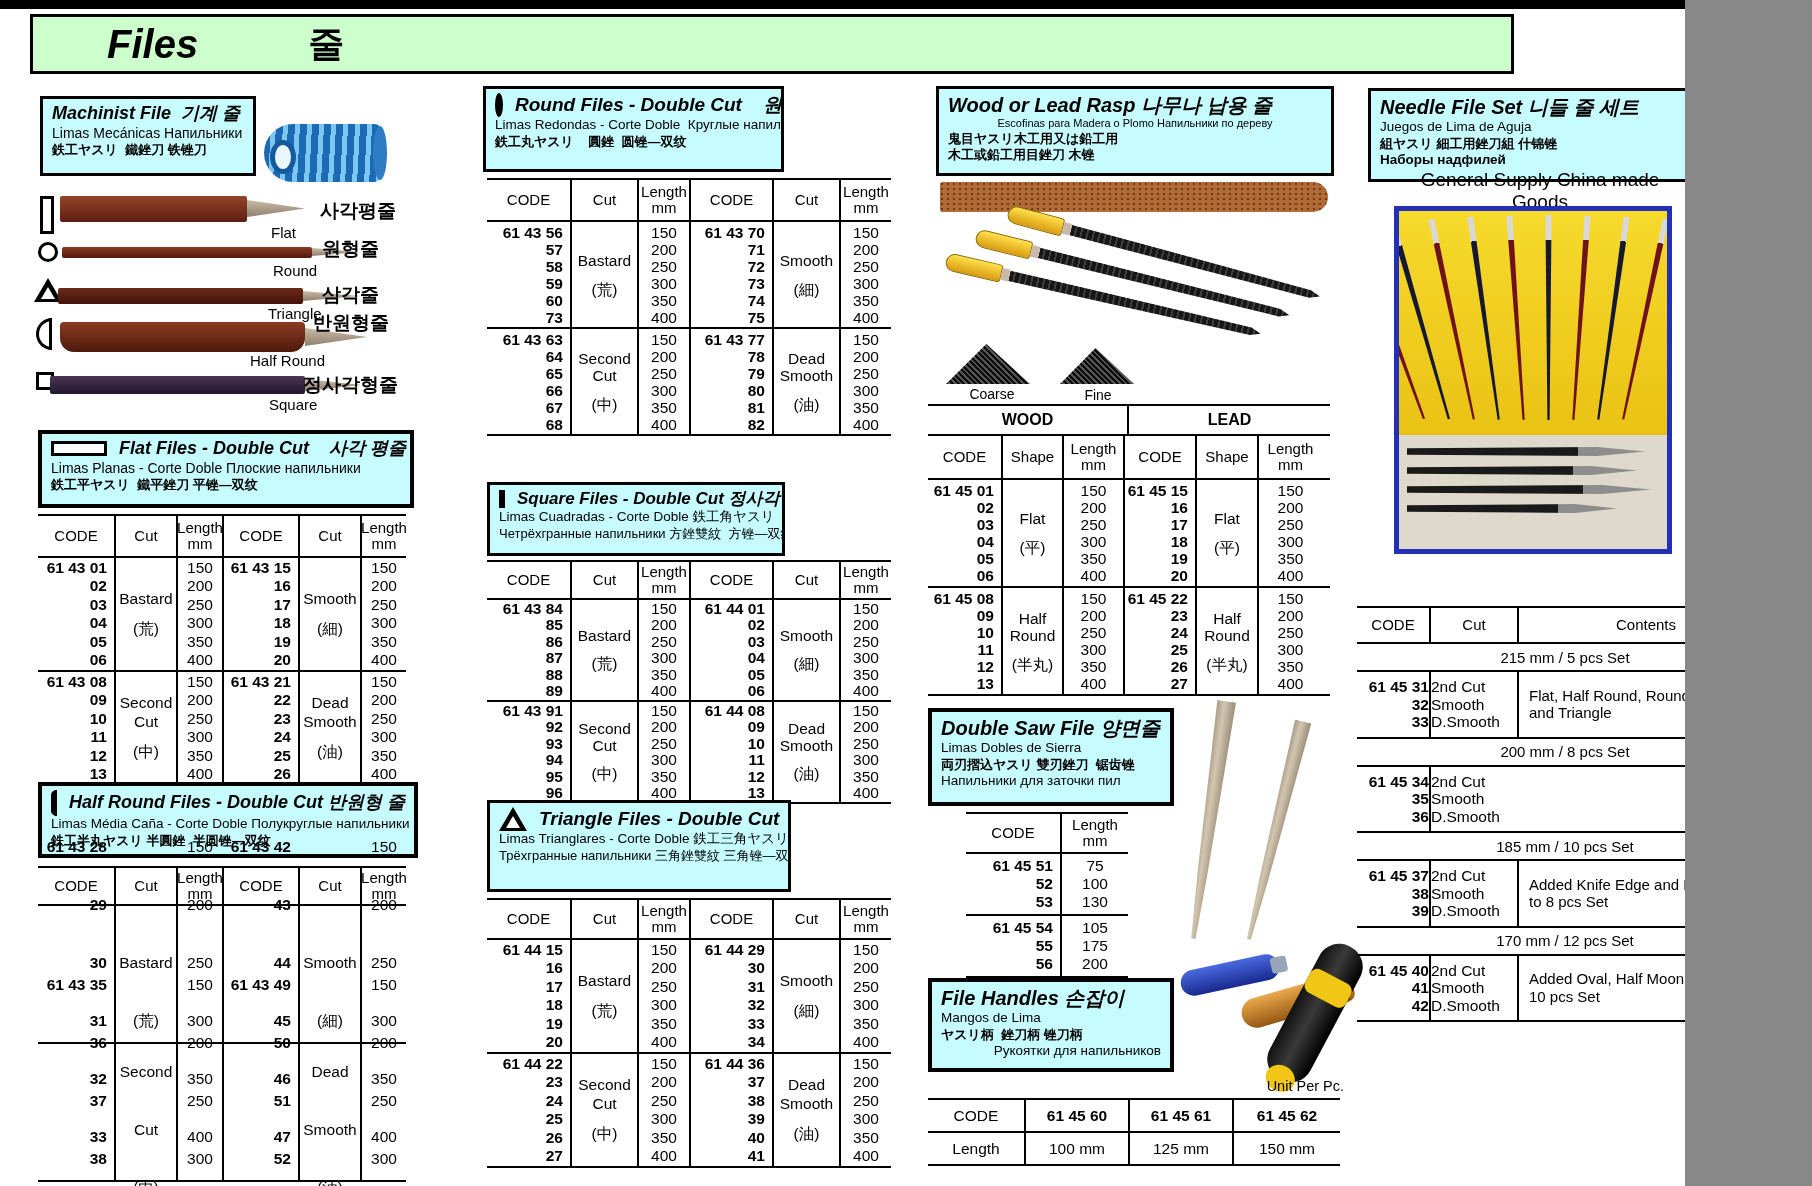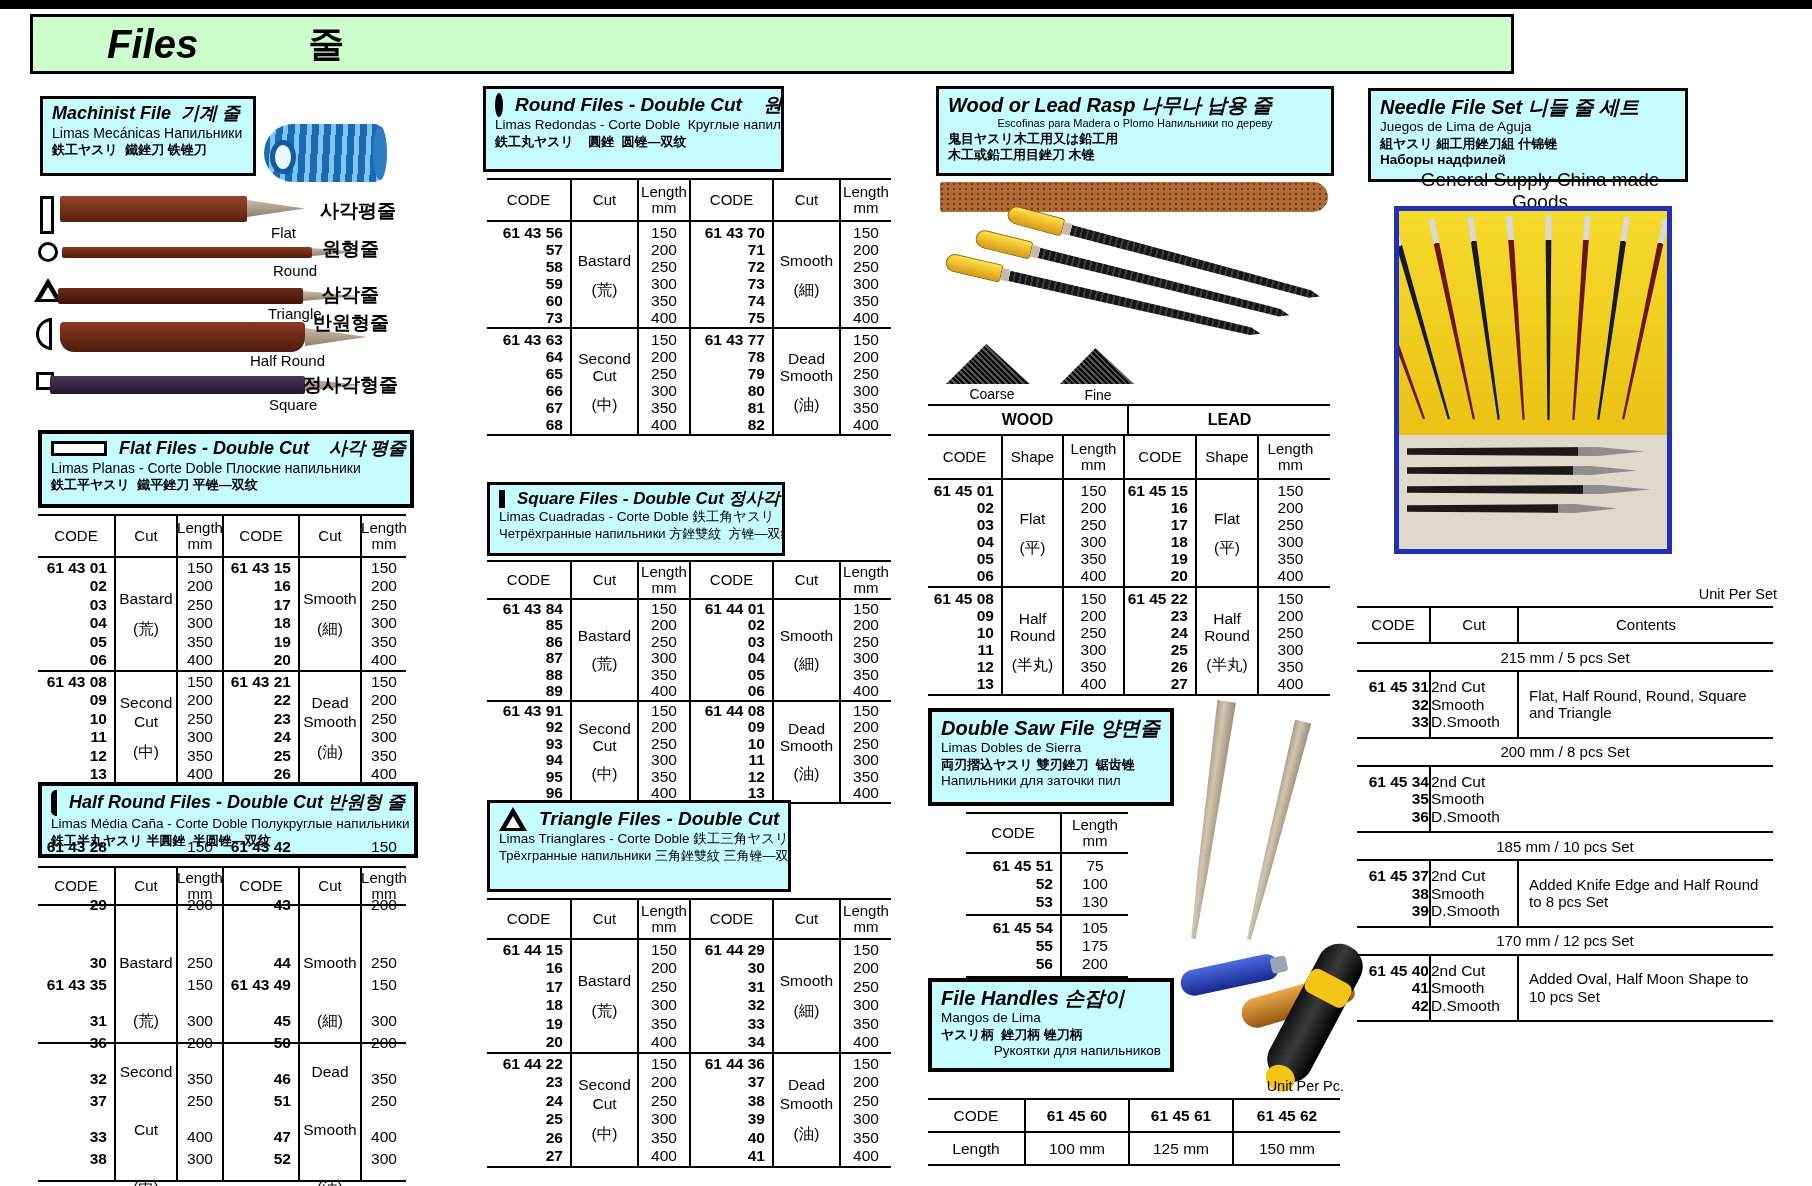--- a/index.html
+++ b/index.html
@@ -1,16 +1,16 @@
 <!DOCTYPE html>
 <html><head>
 <meta charset="utf-8">
 <style>
   html,body{margin:0;padding:0;background:#888;}
-  .page{position:relative;width:1812px;height:1186px;background:#fff;overflow:hidden;
+  .page{position:relative;width:1685px;height:1186px;background:#fff;overflow:hidden;
         font-family:"Liberation Sans","DejaVu Sans",sans-serif;color:#000;}
   .abs{position:absolute;}
   .topedge{left:0;top:0;width:1812px;height:9px;background:#000;}
   
   .titlebar{left:30px;top:14px;width:1484px;height:60px;background:#cdffcd;border:3px solid #000;
             display:flex;align-items:center;padding-left:74px;gap:110px;box-sizing:border-box;}
   .titlebar .t1{font-size:40px;font-weight:bold;font-style:italic;}
   .titlebar .t2{font-size:36px;font-weight:bold;}
   
   .cyan{background:#c6fcff;border:3px solid #000;box-sizing:border-box;padding:4px 9px;overflow:hidden;}

